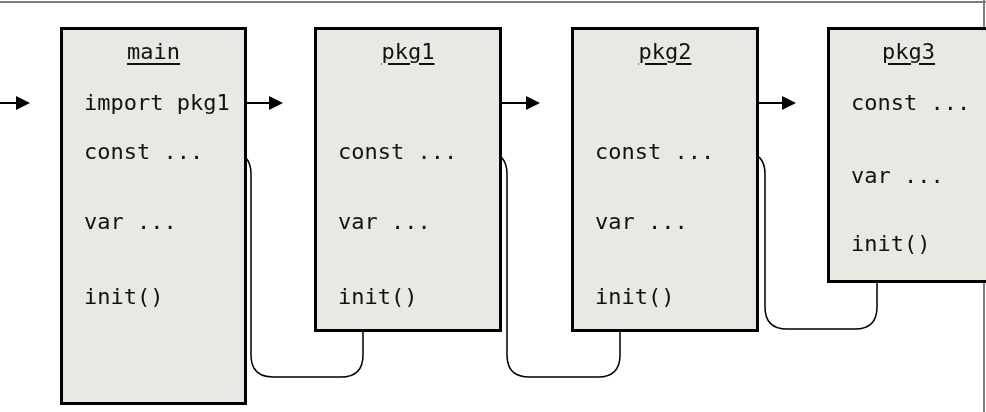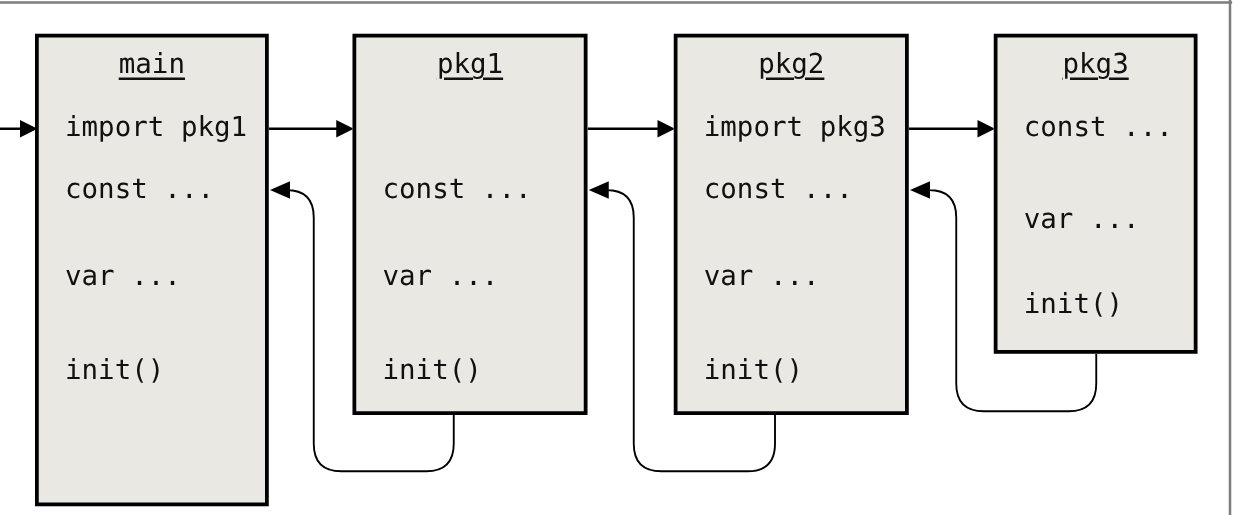--- a/index.html
+++ b/index.html
@@ -31,20 +31,21 @@
   }
   .connectors { position: absolute; left: 0; top: 0; }
   .connectors .flow { stroke: var(--connector); stroke-width: 2; fill: none; }
   .connectors .loop { stroke: var(--connector); stroke-width: 1.5; fill: none; }
   .connectors .step { stroke: var(--connector); stroke-width: 2; fill: none; }
   .connectors .head { fill: var(--connector); stroke: none; }
   .pkgbox {
     position: absolute;
     background: var(--box-fill);
     border: 3px solid var(--box-border);
+    margin-left: 32px;
   }
   .pkgbox .line {
     position: absolute;
     left: 21px;
     font-size: 22px;
     line-height: 26px;
     white-space: pre;
   }
   .pkgbox .title {
     left: 0; right: 0; text-align: center;
@@ -151,21 +152,20 @@
 
   <div class="pkgbox" id="box-pkg1">
     <div class="line title" style="top:9px"><span class="italic">pkg1</span></div>
     <div class="line" style="top:109px">const ...</div>
     <div class="line" style="top:179px">var ...</div>
     <div class="line" style="top:254px">init()</div>
   </div>
 
   <div class="pkgbox" id="box-pkg2">
     <div class="line title" style="top:9px"><span class="italic">pkg2</span></div>
-    <div class="line" style="top:60px"><span>import </span><span class="italic">pkg3</span></div>
     <div class="line" style="top:109px">const ...</div>
     <div class="line" style="top:179px">var ...</div>
     <div class="line" style="top:254px">init()</div>
   </div>
 
   <div class="pkgbox" id="box-pkg3">
     <div class="line title" style="top:9px"><span class="italic">pkg3</span></div>
     <div class="line" style="top:60px">const ...</div>
     <div class="line" style="top:133px">var ...</div>
     <div class="line" style="top:201px">init()</div>

